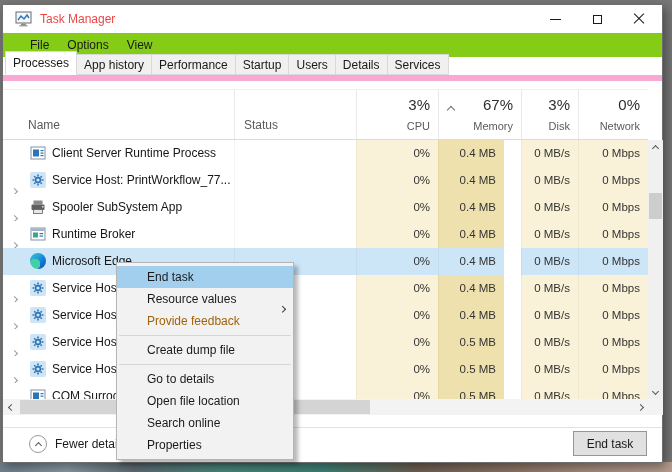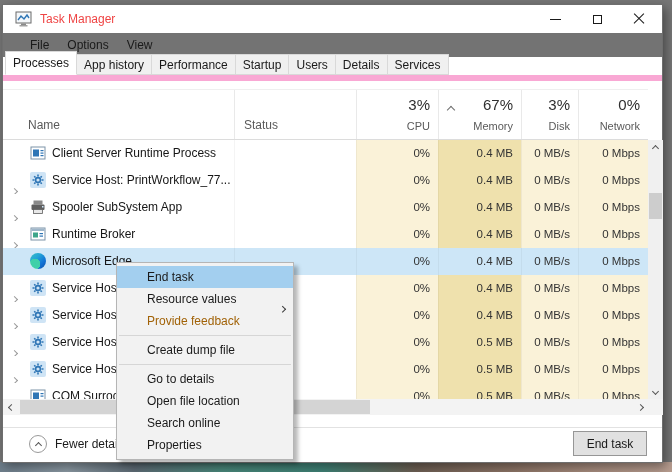--- a/index.html
+++ b/index.html
@@ -24,21 +24,21 @@
   .controls{position:absolute;right:2px;top:0;height:28px;display:flex;}
   .ctl{width:42px;height:28px;display:flex;align-items:center;justify-content:center;cursor:default;}
   .glyph-min{width:11px;height:1px;background:#1a1a1a;}
   .glyph-max{width:9px;height:9px;border:1px solid #1a1a1a;background:transparent;}
   .glyph-x{position:relative;width:12px;height:12px;}
   .glyph-x::before,.glyph-x::after{content:"";position:absolute;left:-1px;top:5px;width:14px;height:1.2px;background:#1a1a1a;}
   .glyph-x::before{transform:rotate(45deg);}
   .glyph-x::after{transform:rotate(-45deg);}
 
   
-  .menubar{position:absolute;left:0;top:28px;right:0;height:24px;background:#737373;display:flex;align-items:center;padding-left:18px;}
+  .menubar{position:absolute;left:0;top:28px;right:0;height:24px;background:#84cc16;display:flex;align-items:center;padding-left:18px;}
   .menu-item{font-size:12px;color:#1a1a1a;padding:3px 9px;}
 
   
   .tabbar{position:absolute;left:0;top:52px;right:0;height:24px;}
   .tabstrip{position:absolute;left:0;right:0;bottom:0;height:22px;display:flex;align-items:flex-end;padding-left:2px;border-bottom:6px solid #f9a8d4;}
   .tab{height:21px;line-height:20px;padding:0 7px;font-size:12px;color:#1a1a1a;
        background:#f0f0f0;border:1px solid #d9d9d9;margin-right:-1px;}
   .tab.active{background:#fff;height:24px;line-height:23px;border-bottom:1px solid #fff;z-index:2;position:relative;}
 
   
@@ -58,21 +58,21 @@
   .chev.right{transform:rotate(-45deg);}
 
   
   .rows{position:absolute;left:0;top:135px;width:645px;}
   .prow{position:relative;height:27px;width:645px;background:#fff;}
   .cell{position:absolute;top:0;height:27px;line-height:27px;font-size:11.5px;color:#333;
         text-align:right;padding-right:8px;border-left:1px solid rgba(0,0,0,0.045);}
   .c-name{left:0;width:231px;border-left:none;text-align:left;padding:0;overflow:hidden;white-space:nowrap;}
   .c-status{left:231px;width:122px;background:#fff;}
   .c-cpu{left:353px;width:82px;background:#faf2d8;}
-  .c-mem{left:435px;width:83px;background:#efe1ad;}
+  .c-mem{left:435px;width:66px;background:#efe1ad;}
   .c-disk{left:518px;width:57px;background:#faf2d8;}
   .c-net{left:575px;width:70px;background:#faf2d8;}
   .prow.selected .c-name,.prow.selected .c-status,.prow.selected .c-cpu,
   .prow.selected .c-mem,.prow.selected .c-disk,.prow.selected .c-net{background:#cde6f7;}
   .expand{position:absolute;left:9px;top:10px;}
   .expand .chev{width:5px;height:5px;border-color:#9a9a9a;}
   .picon{position:absolute;left:27px;top:5px;width:16px;height:16px;}
   .pname{position:absolute;left:49px;top:0;line-height:27px;font-size:12px;color:#161616;white-space:nowrap;}
 
   

